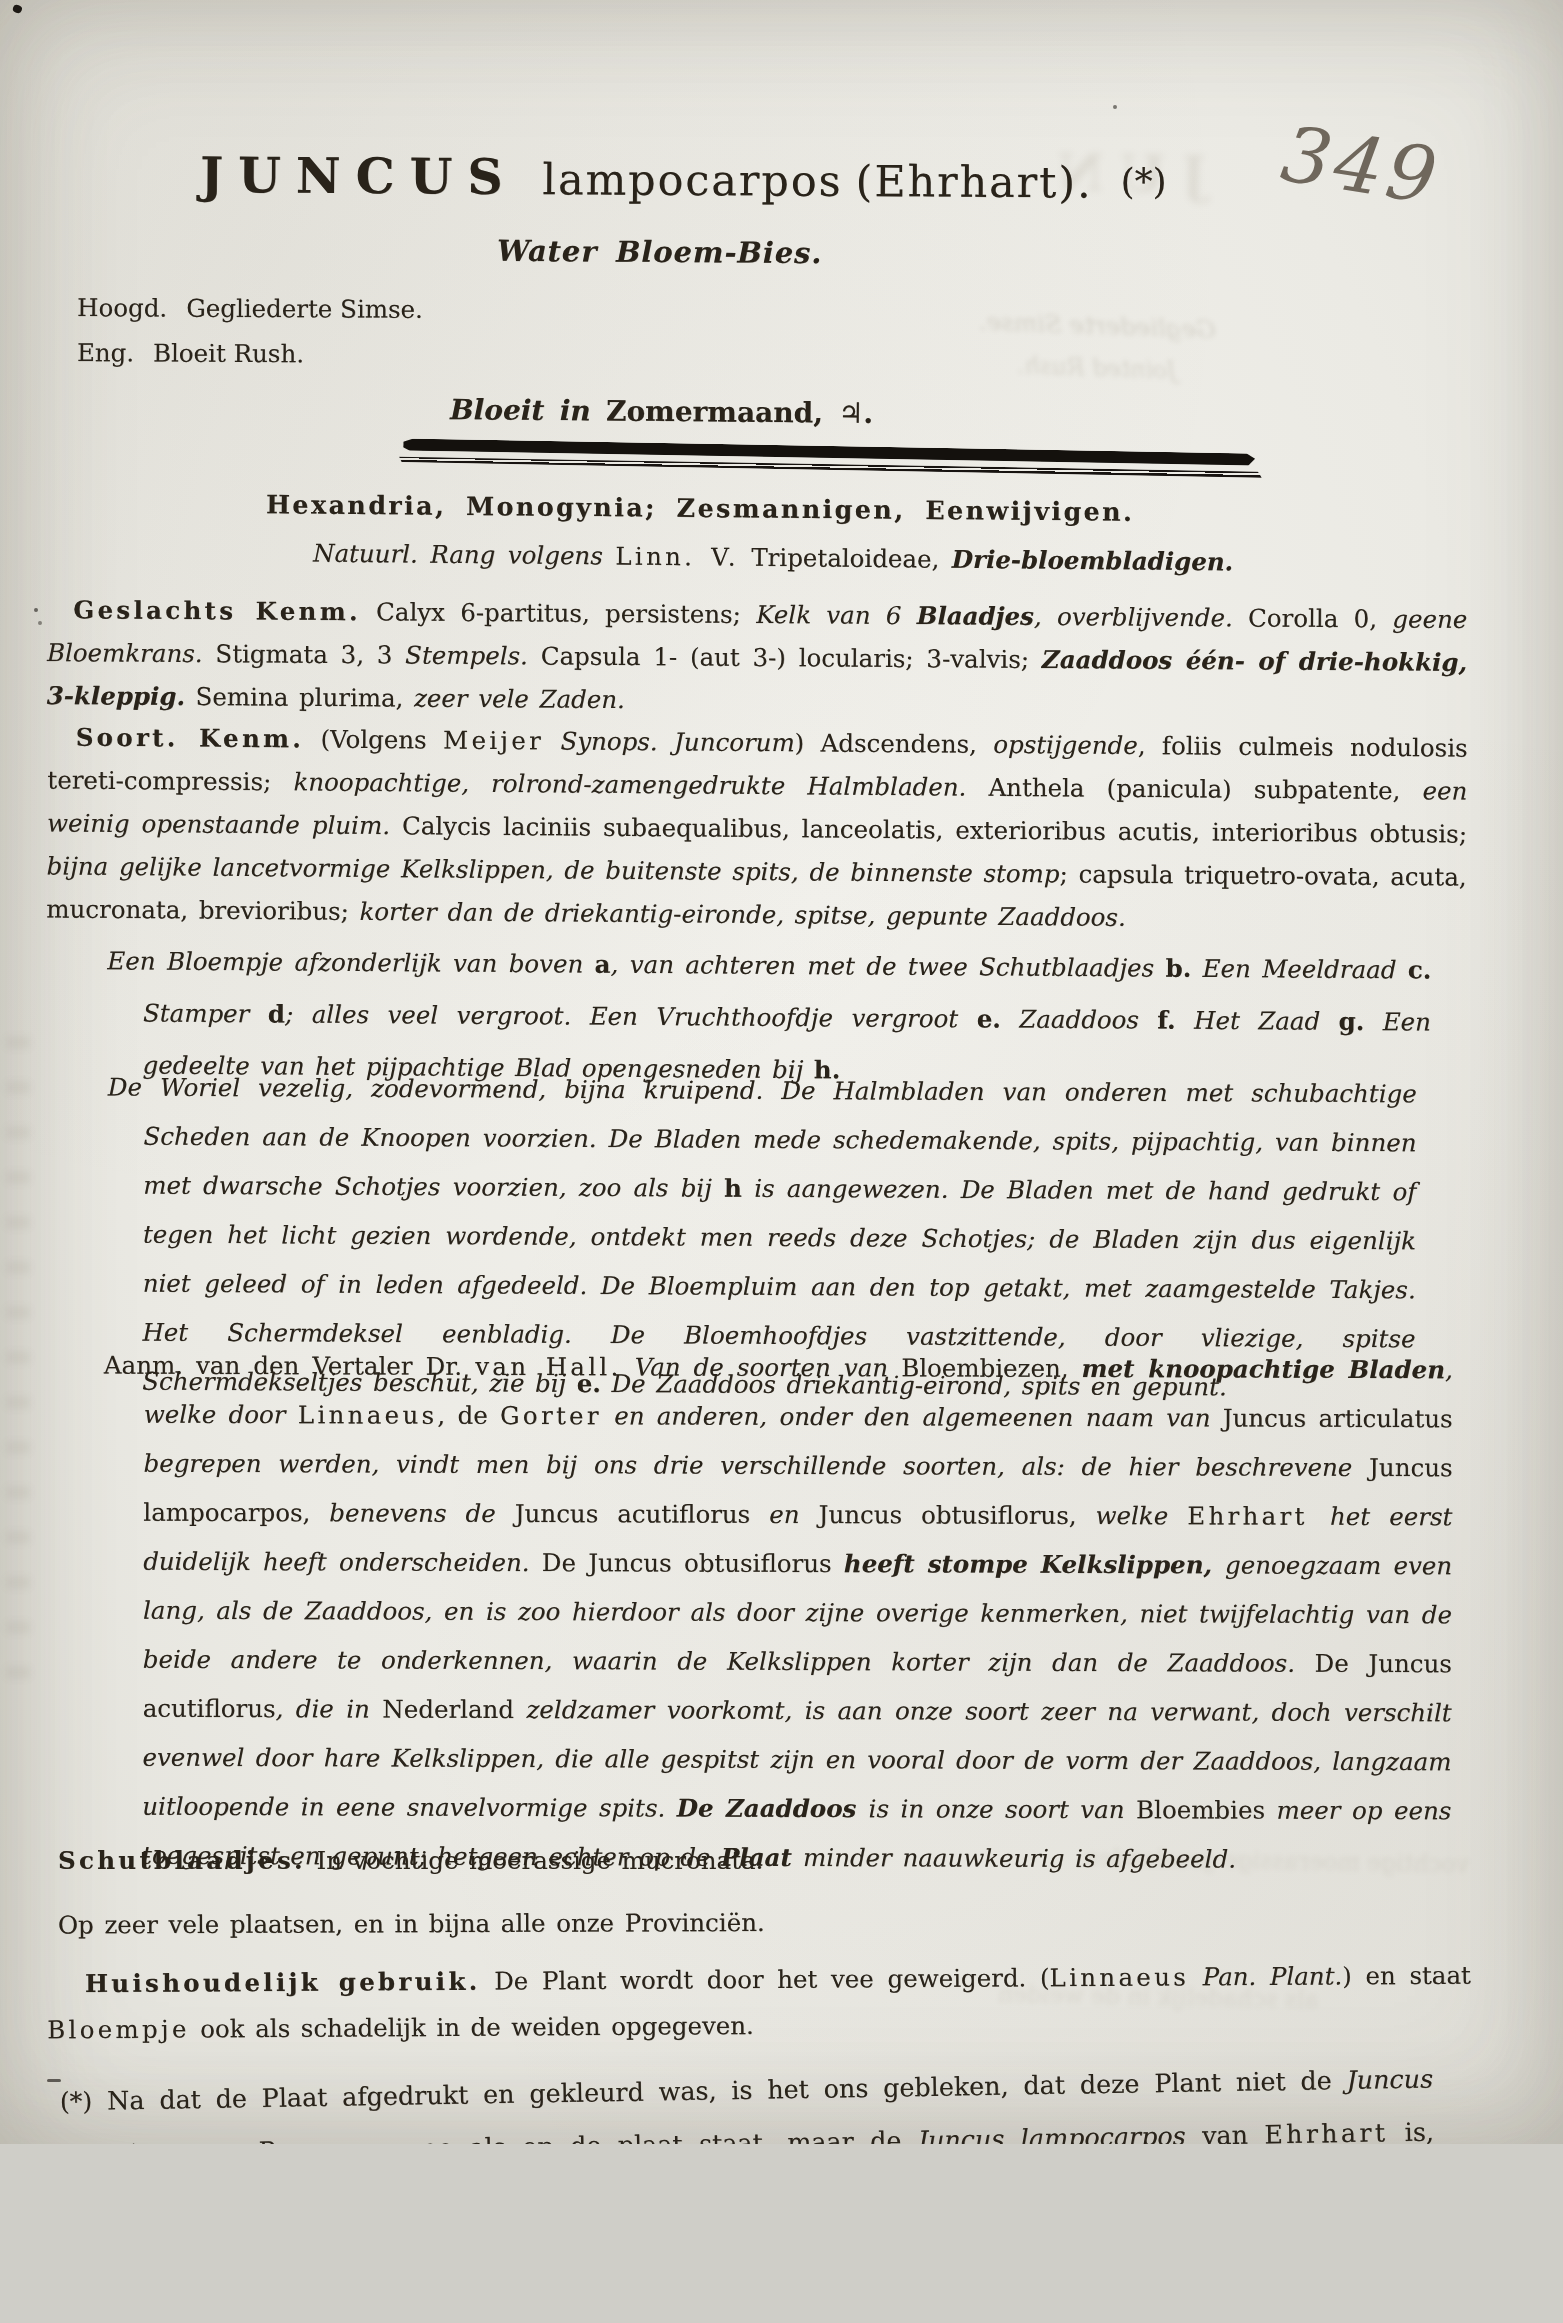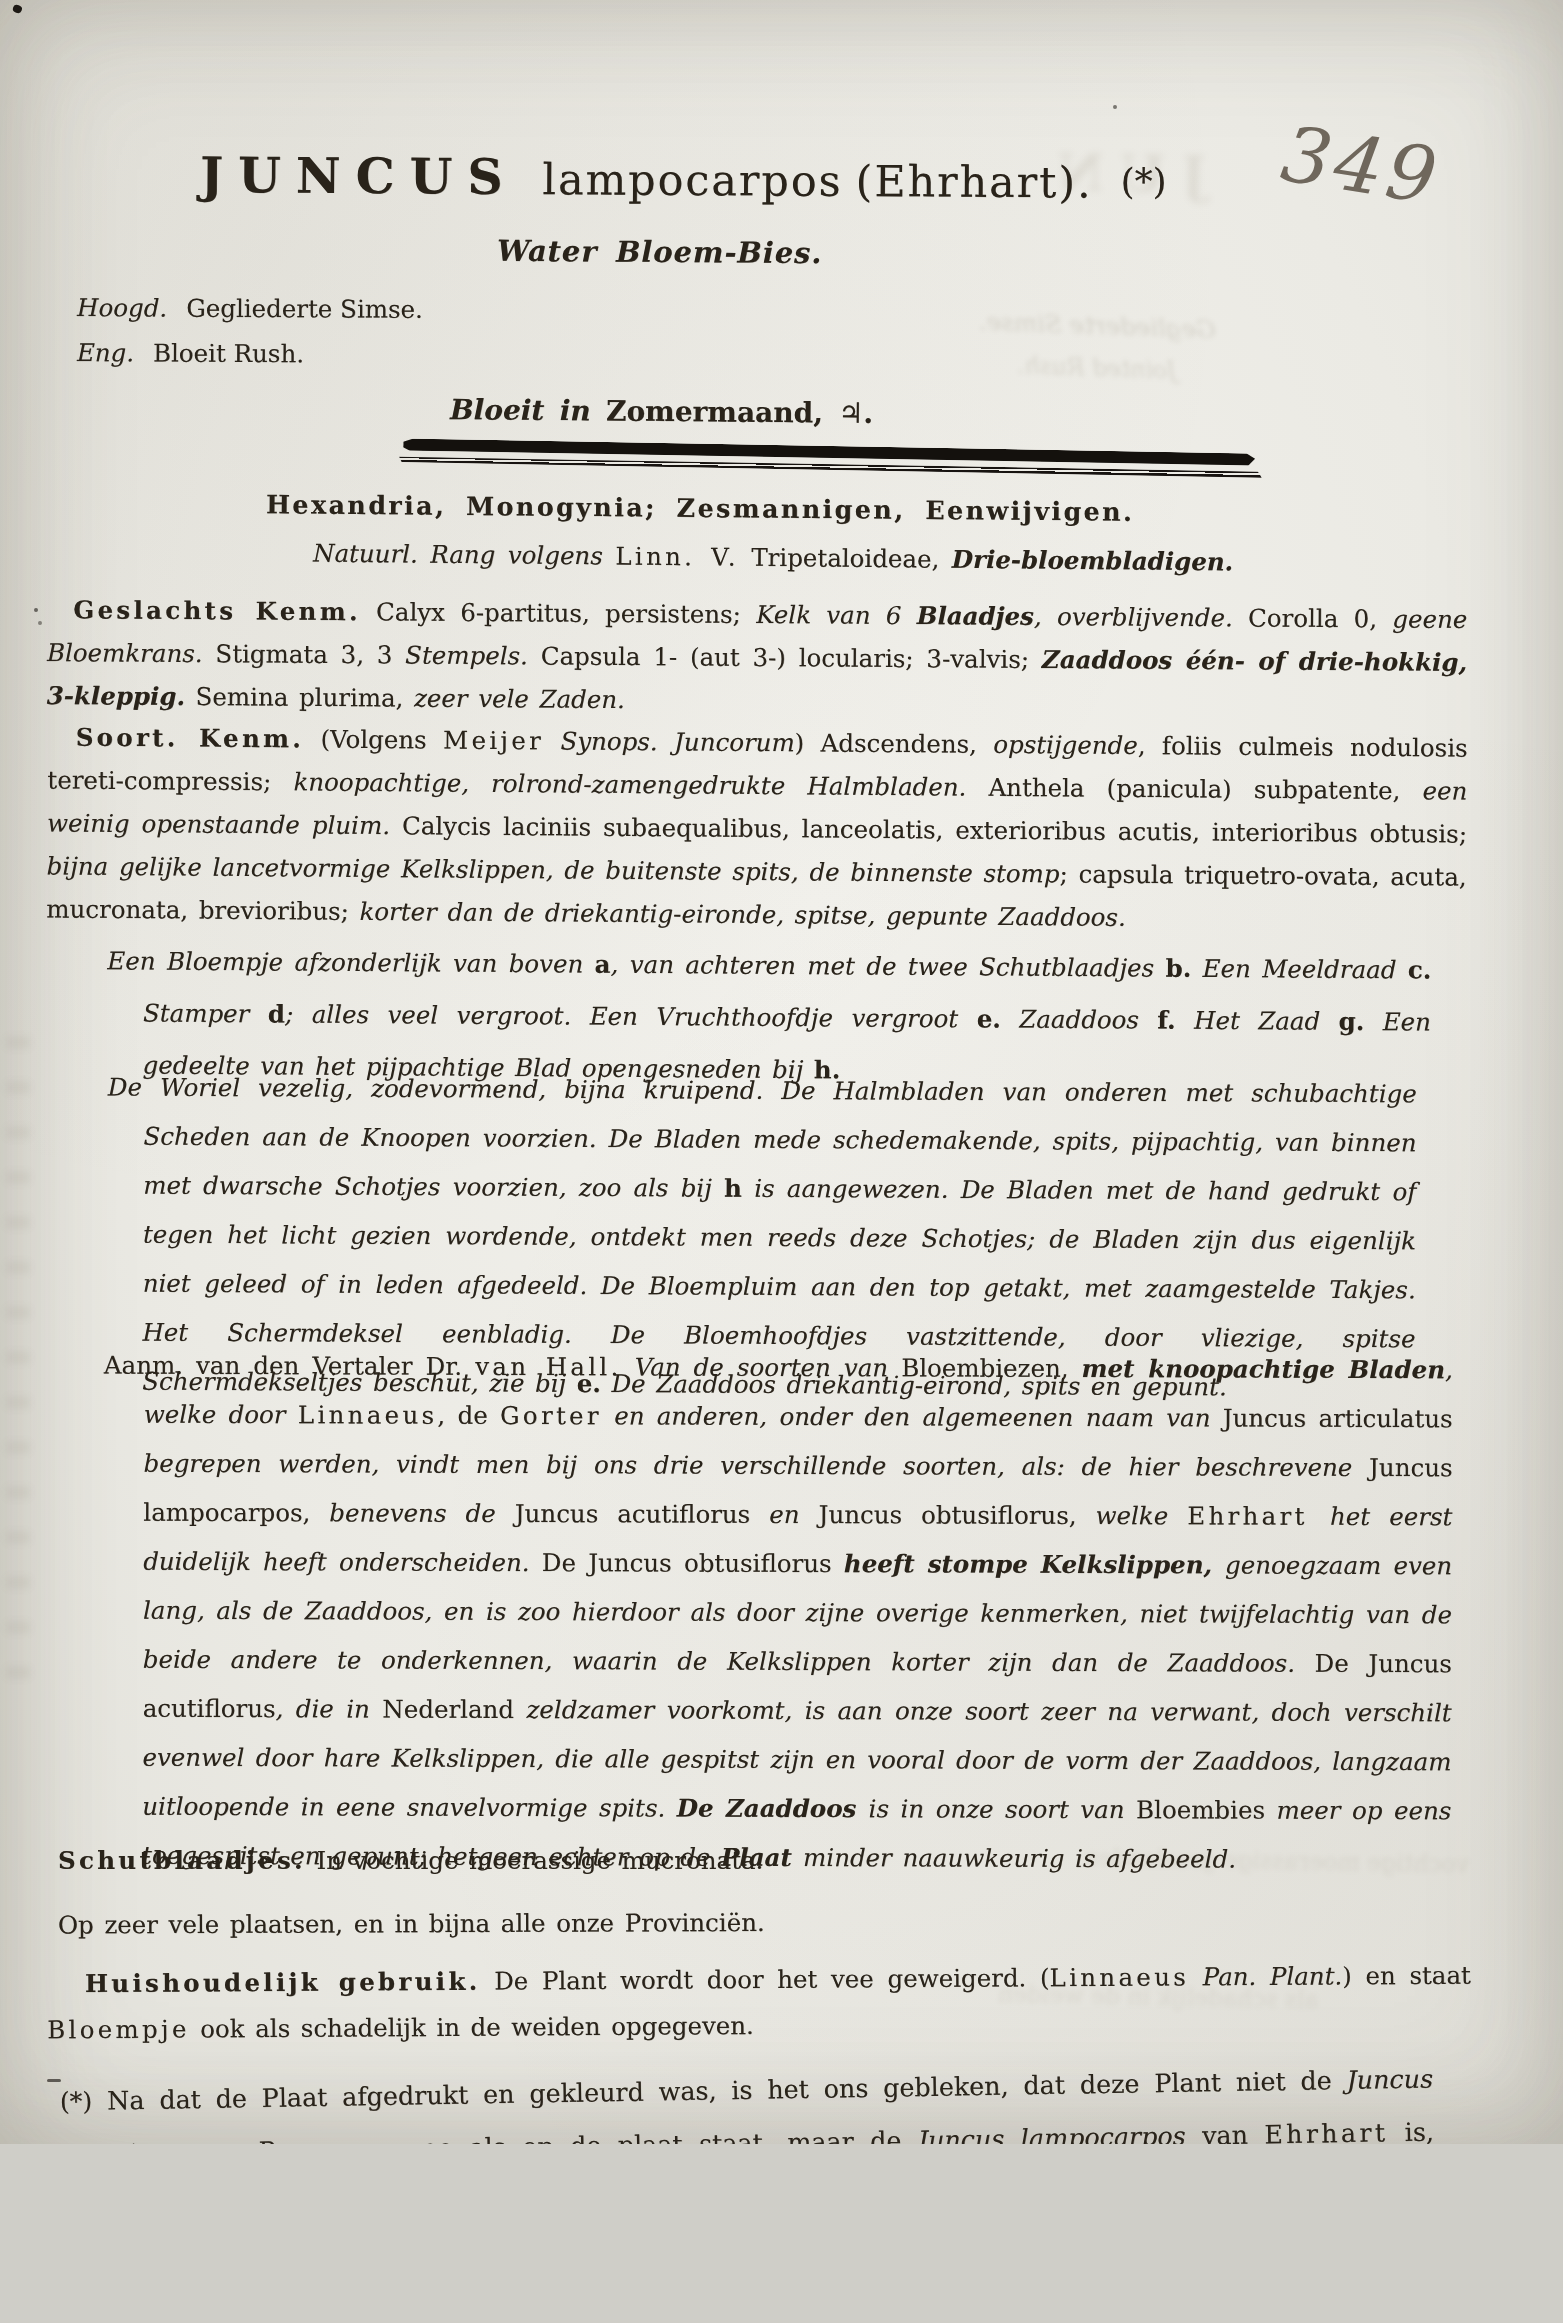--- a/index.html
+++ b/index.html
@@ -27,21 +27,21 @@
   .t-mark{font-size:36px; margin-left:28px; position:relative; top:-3.8px;}
 
   .handnum{left:1282px; top:121px; font-size:77px; font-style:italic; font-weight:300;
     color:#6f675c; transform:rotate(9deg); letter-spacing:3.8px; text-shadow:none;}
 
   .subtitle{left:497px; top:235px; font-size:29px; font-weight:bold; font-style:italic;
     word-spacing:7.5px; letter-spacing:0.9px; transform:rotate(.4deg); white-space:nowrap;}
 
   .names{left:77px; top:294px; font-size:24.5px; transform:rotate(.3deg);}
   .name-row{margin-bottom:16px; white-space:nowrap;}
-  .name-label{font-style:italic; margin-right:19px;}
+  .name-label{margin-right:19px;}
 
   .bloeit{left:450px; top:395px; font-size:28px; word-spacing:5.6px; transform:rotate(.5deg); white-space:nowrap;}
 
   .rule{left:403px; top:446px; width:852px; transform:rotate(1.02deg);}
   .rule-main{height:12.2px; background:#14110d;
     clip-path:polygon(0 28%, 1.2% 0, 99% 0, 100% 42%, 99.2% 100%, .8% 100%, 0 72%);}
   .rule-thin{margin-top:5.6px; margin-left:-3.8px; width:863px; height:6.6px;
     background:linear-gradient(#171310 0 30%, transparent 30% 58%, #171310 58% 100%);
     clip-path:polygon(0 10%, 99.5% 0, 100% 100%, .3% 90%);}
 

